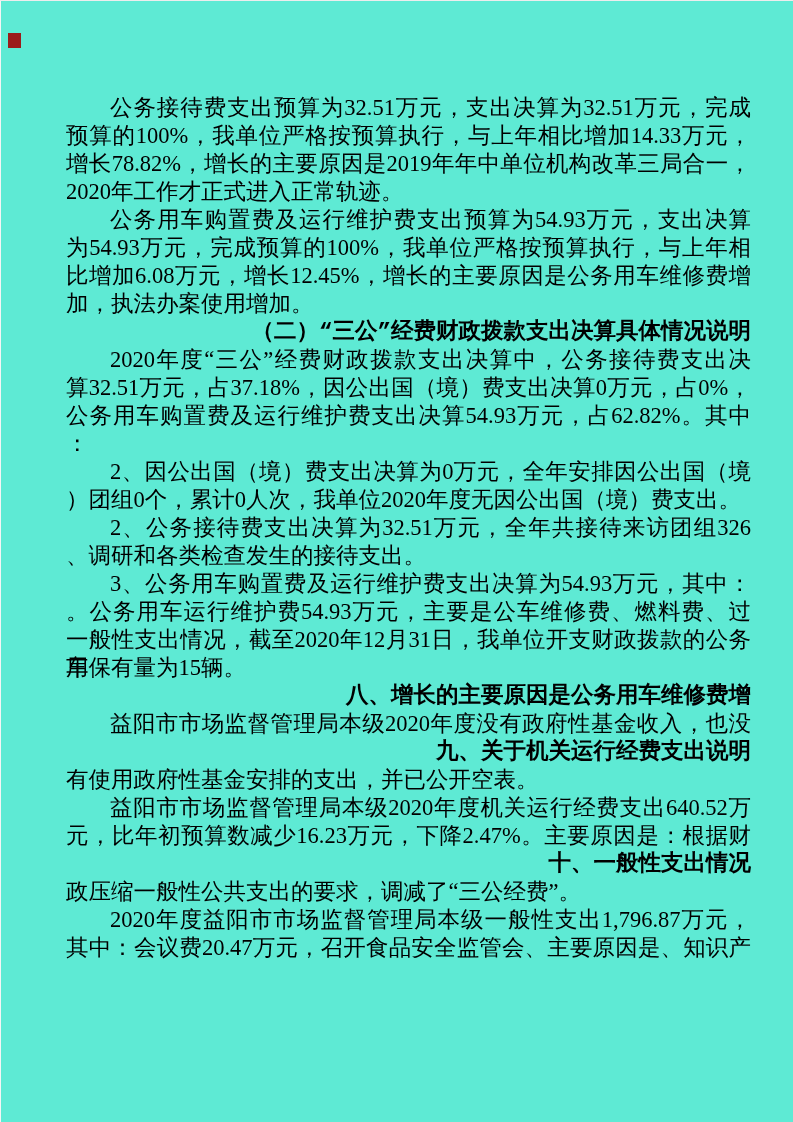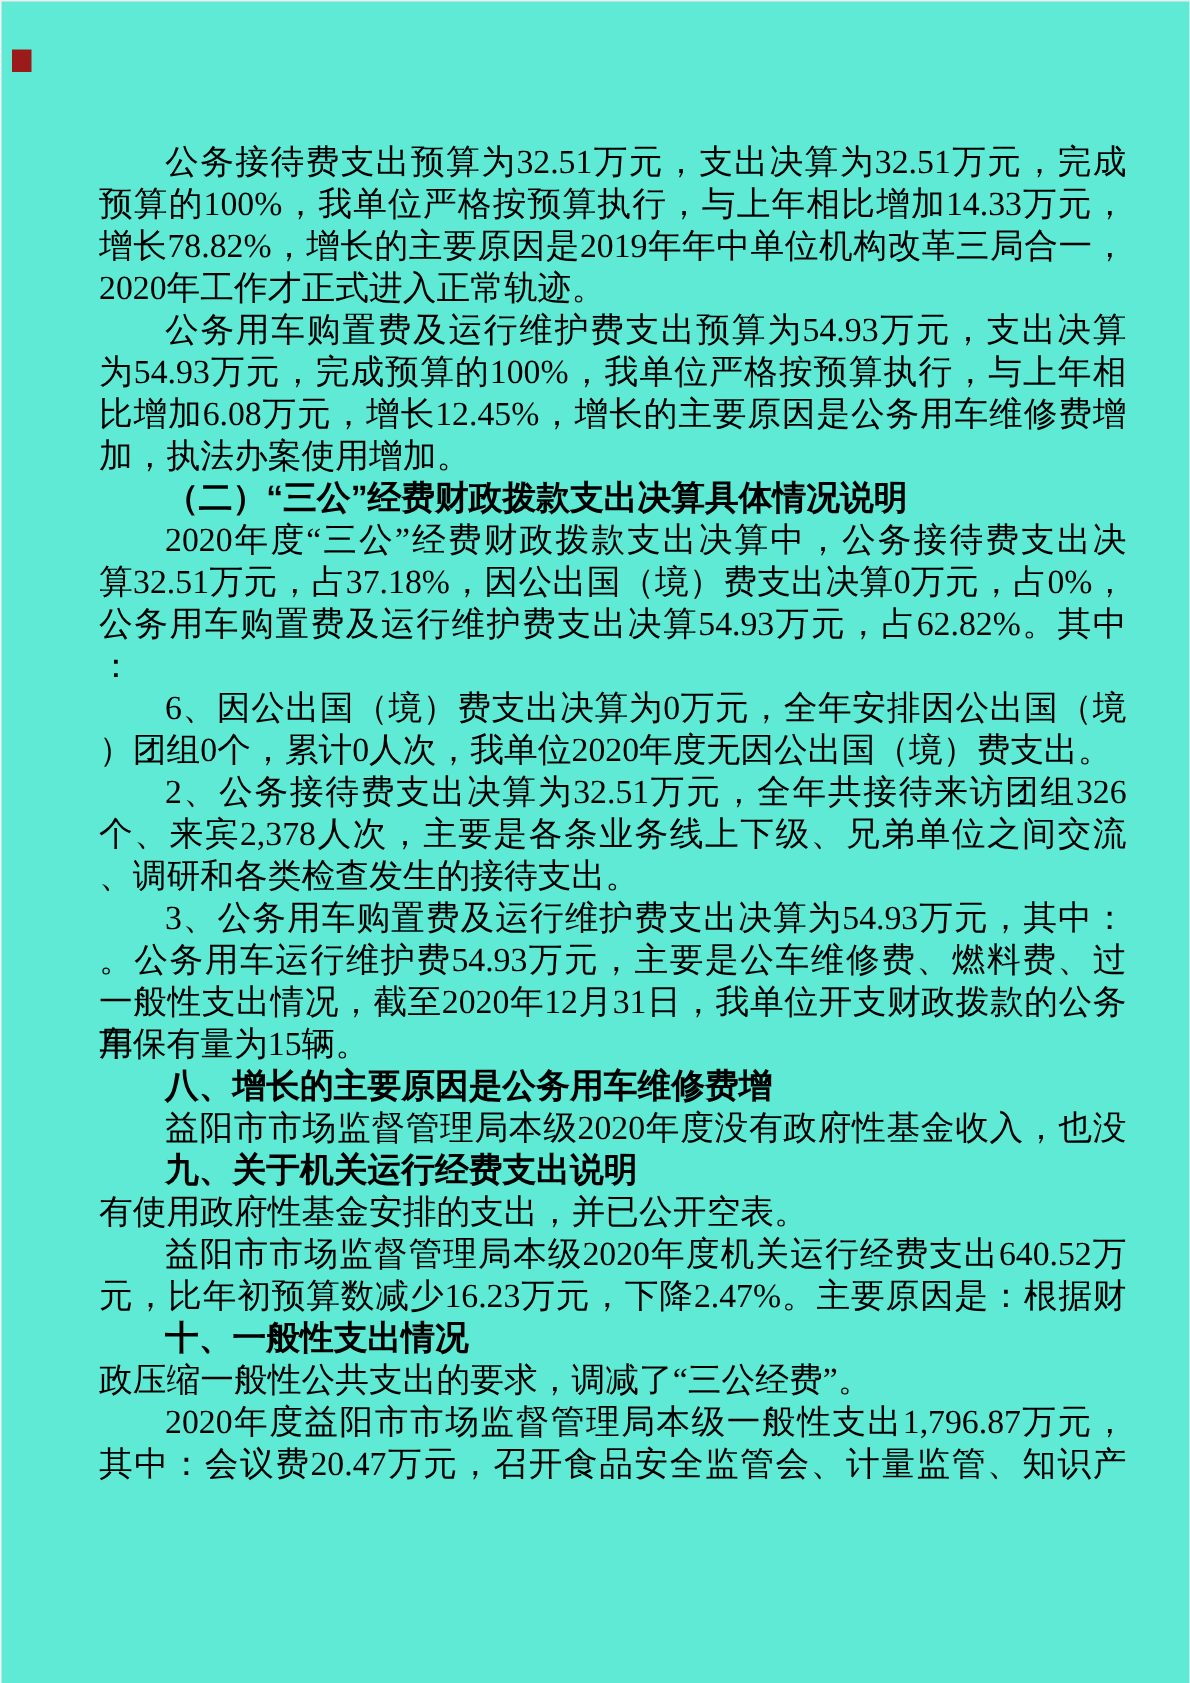--- a/index.html
+++ b/index.html
@@ -41,22 +41,23 @@
   .line.indent {
     padding-left: 44px;
   }
   .line.justify {
     white-space: normal;
     text-align: justify;
     text-align-last: justify;
     text-justify: inter-character;
   }
   .line.heading {
-    font-family: Liberation Sans, sans-serif;
+    font-family: Liberation Mono, monospace;
     font-weight: 700;
+    text-align: right;
   }
 </style>
 </head>
 <body>
 
 <div class="page" style="color: rgb(0, 0, 0);">
   <div class="corner-mark" style="background: rgb(155, 27, 27);"></div>
   <div class="text-block">
       <div class="line indent justify">公务接待费支出预算为32.51万元，支出决算为32.51万元，完成</div>
       <div class="line justify">预算的100%，我单位严格按预算执行，与上年相比增加14.33万元，</div>
@@ -64,33 +65,32 @@
       <div class="line">2020年工作才正式进入正常轨迹。</div>
       <div class="line indent justify">公务用车购置费及运行维护费支出预算为54.93万元，支出决算</div>
       <div class="line justify">为54.93万元，完成预算的100%，我单位严格按预算执行，与上年相</div>
       <div class="line justify">比增加6.08万元，增长12.45%，增长的主要原因是公务用车维修费增</div>
       <div class="line">加，执法办案使用增加。</div>
       <div class="line heading indent">（二）“三公”经费财政拨款支出决算具体情况说明</div>
       <div class="line indent justify">2020年度“三公”经费财政拨款支出决算中，公务接待费支出决</div>
       <div class="line justify">算32.51万元，占37.18%，因公出国（境）费支出决算0万元，占0%，</div>
       <div class="line justify">公务用车购置费及运行维护费支出决算54.93万元，占62.82%。其中</div>
       <div class="line">：</div>
-      <div class="line indent justify">6、因公出国（境）费支出决算为0万元，全年安排因公出国（境</div>
+      <div class="line indent justify">2、因公出国（境）费支出决算为0万元，全年安排因公出国（境</div>
       <div class="line">）团组0个，累计0人次，我单位2020年度无因公出国（境）费支出。</div>
       <div class="line indent justify">2、公务接待费支出决算为32.51万元，全年共接待来访团组326</div>
-      <div class="line justify">个、来宾2,378人次，主要是各条业务线上下级、兄弟单位之间交流</div>
       <div class="line">、调研和各类检查发生的接待支出。</div>
       <div class="line indent justify">3、公务用车购置费及运行维护费支出决算为54.93万元，其中：</div>
       <div class="line justify">。公务用车运行维护费54.93万元，主要是公车维修费、燃料费、过</div>
       <div class="line justify">一般性支出情况，截至2020年12月31日，我单位开支财政拨款的公务用</div>
       <div class="line">车保有量为15辆。</div>
       <div class="line heading indent">八、增长的主要原因是公务用车维修费增</div>
       <div class="line indent justify">益阳市市场监督管理局本级2020年度没有政府性基金收入，也没</div>
       <div class="line heading indent">九、关于机关运行经费支出说明</div>
       <div class="line">有使用政府性基金安排的支出，并已公开空表。</div>
       <div class="line indent justify">益阳市市场监督管理局本级2020年度机关运行经费支出640.52万</div>
       <div class="line justify">元，比年初预算数减少16.23万元，下降2.47%。主要原因是：根据财</div>
       <div class="line heading indent">十、一般性支出情况</div>
       <div class="line">政压缩一般性公共支出的要求，调减了“三公经费”。</div>
       <div class="line indent justify">2020年度益阳市市场监督管理局本级一般性支出1,796.87万元，</div>
-      <div class="line justify">其中：会议费20.47万元，召开食品安全监管会、计量监管、知识产</div>
+      <div class="line justify">其中：会议费20.47万元，召开食品安全监管会、主要原因是、知识产</div>
     </div>
 </div>
 
 </body></html>

